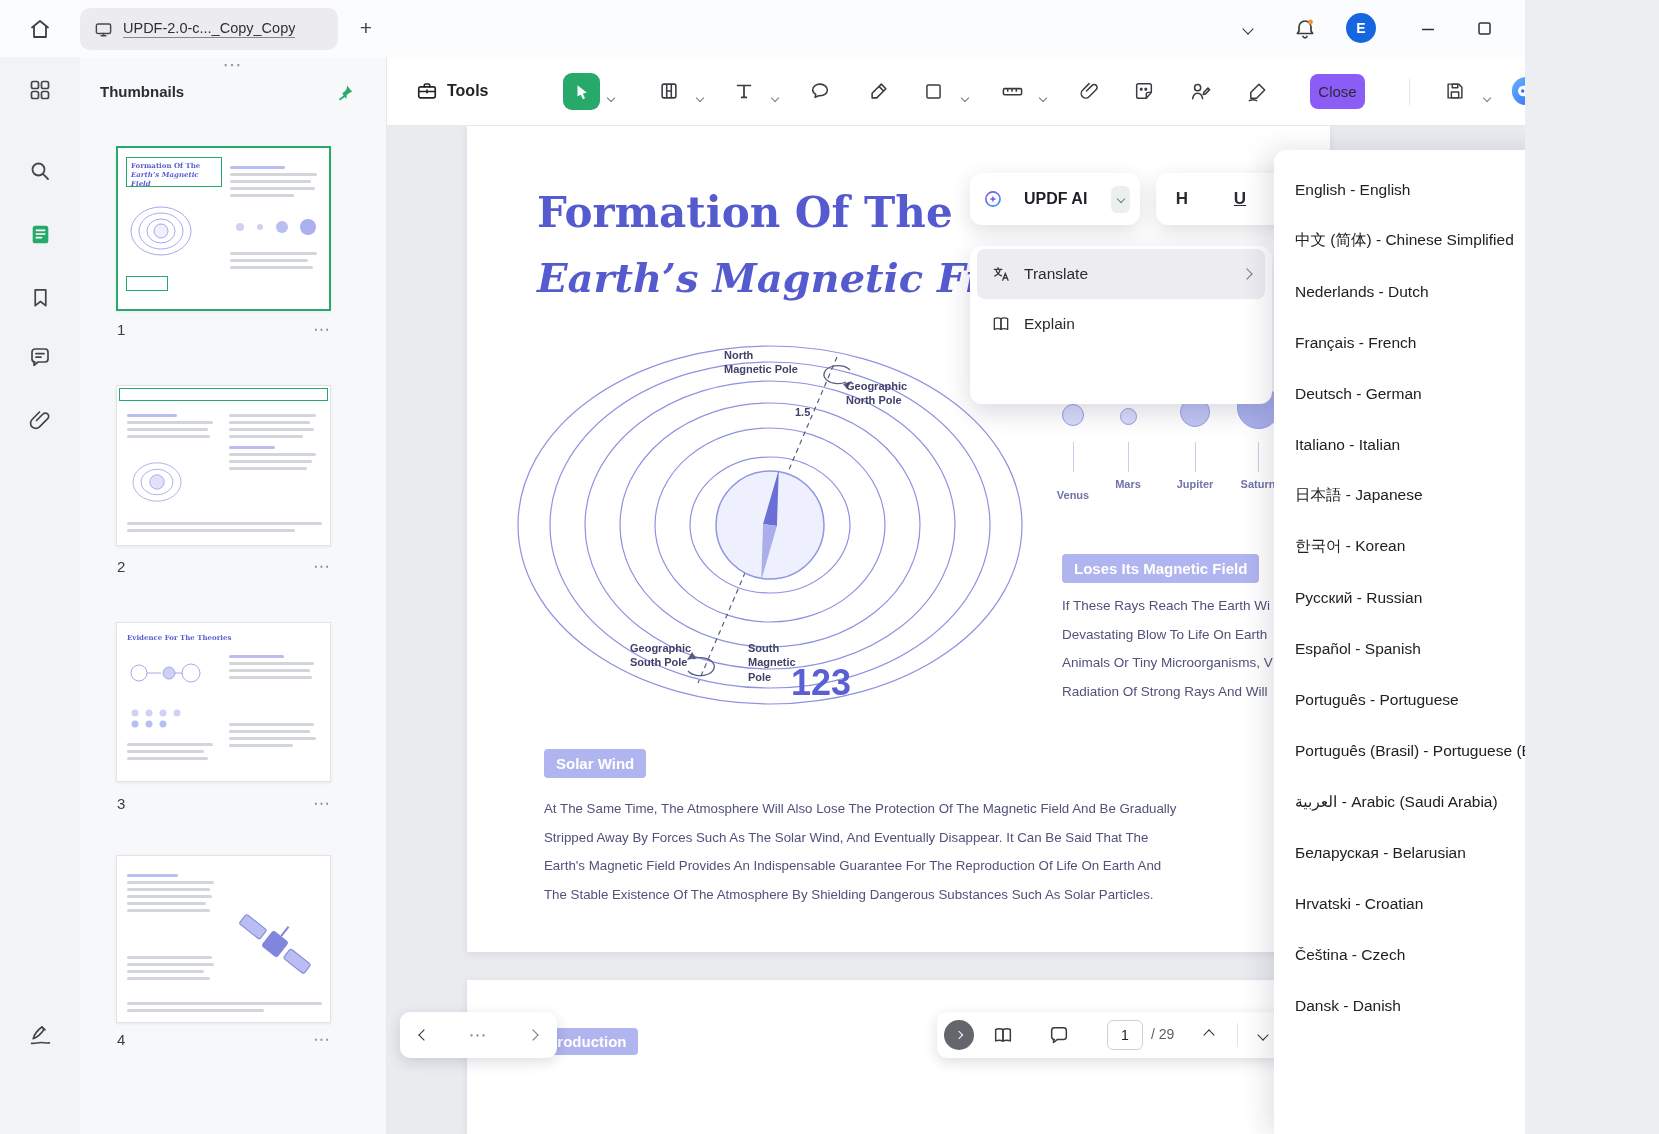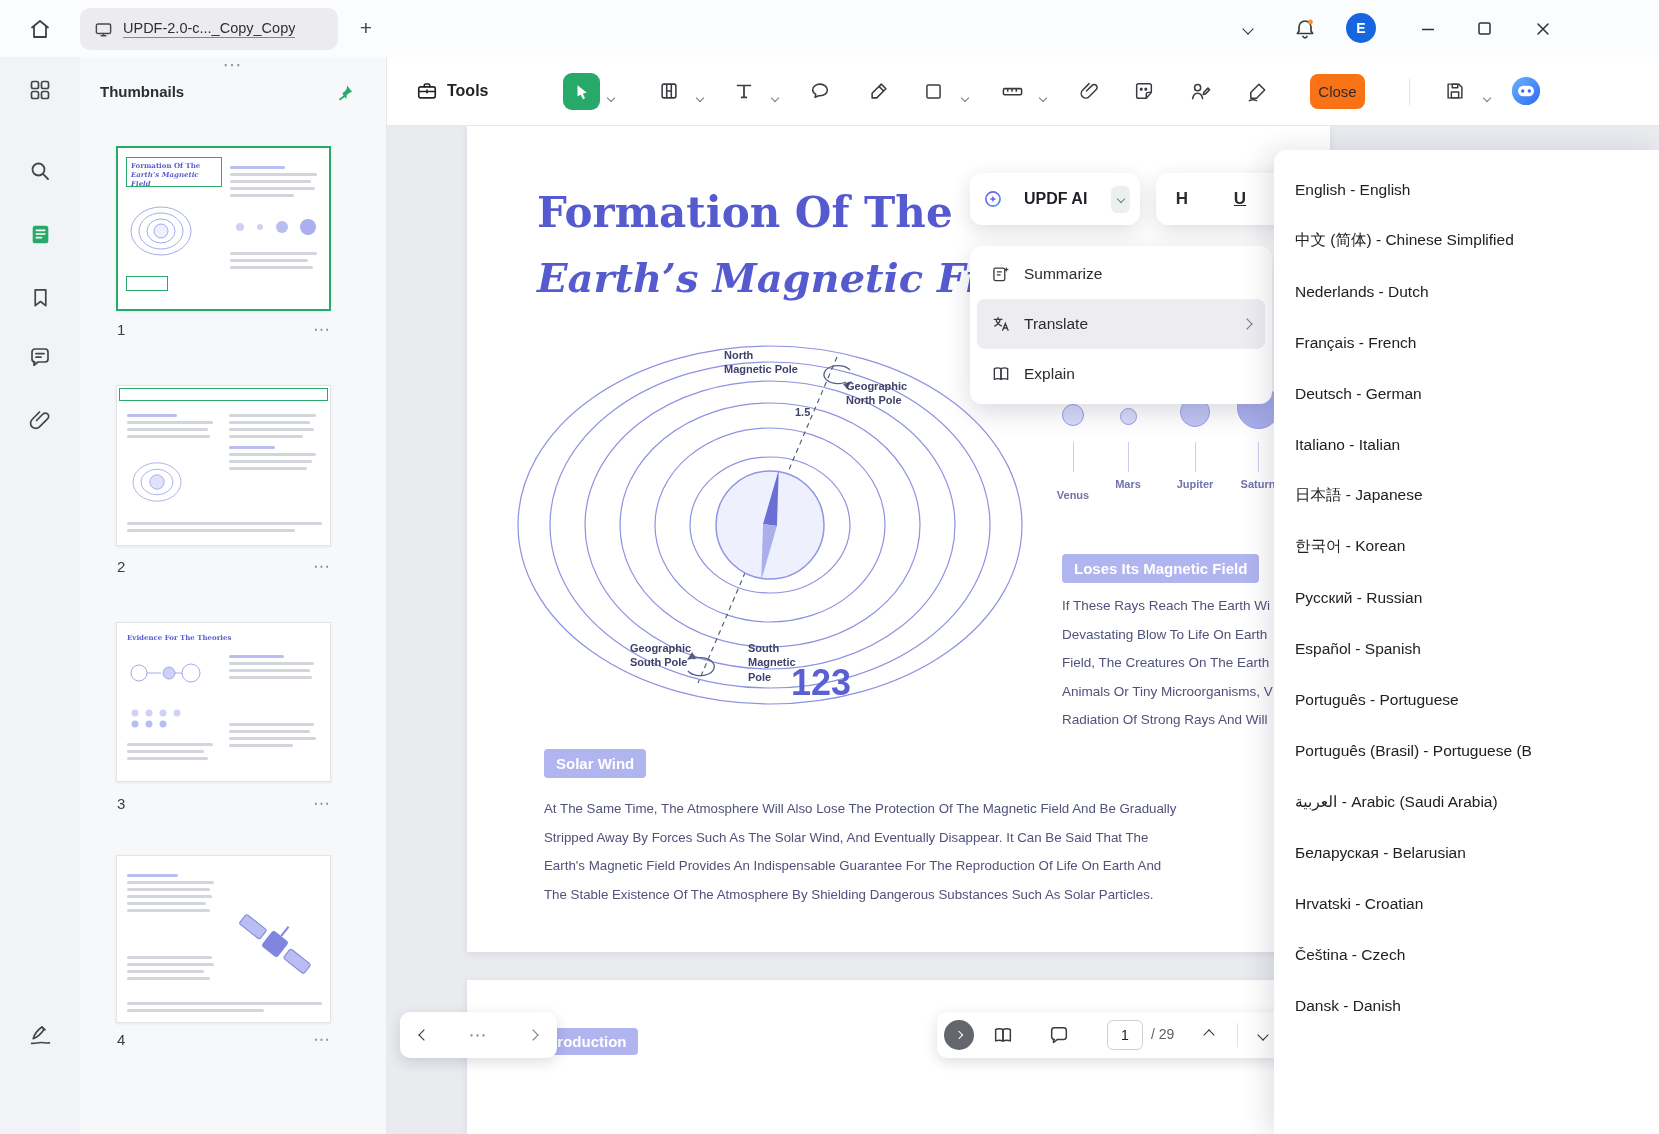--- a/index.html
+++ b/index.html
@@ -1,18 +1,18 @@
 <!DOCTYPE html>
 <html><head>
 <meta charset="utf-8">
 <style>
   *{margin:0;padding:0;box-sizing:border-box}
   html,body{width:1659px;height:1134px;overflow:hidden}
   body{font-family:"Liberation Sans",sans-serif;background:#eceef2}
-  .app{position:relative;width:1659px;height:1134px;background:#f2f3f6;overflow:hidden}
+  .app{position:relative;width:1525px;height:1134px;background:#f2f3f6;overflow:hidden}
   svg{display:block}
 
   
   .titlebar{position:absolute;left:0;top:0;right:0;height:57px;background:#fbfcfd;z-index:3}
   .home-btn{position:absolute;left:24px;top:13px;width:32px;height:32px;display:flex;align-items:center;justify-content:center;border-radius:6px}
   .tab{position:absolute;left:80px;top:8px;width:258px;height:42px;background:#ececef;border-radius:10px;display:flex;align-items:center;gap:10px;padding:0 14px}
   .tab-title{font-size:14.5px;color:#2f3034;border-bottom:1px solid #85878c;padding-bottom:1px;white-space:nowrap;overflow:hidden}
   .newtab{position:absolute;left:353px;top:15px;width:26px;height:26px;display:flex;align-items:center;justify-content:center;font-size:21px;color:#46474c}
   .win-btn{position:absolute;top:0;width:46px;height:57px;display:flex;align-items:center;justify-content:center}
   .avatar{position:absolute;left:1346px;top:13px;width:30px;height:30px;border-radius:50%;background:#1666e0;color:#fff;font-size:14px;font-weight:bold;display:flex;align-items:center;justify-content:center}
@@ -45,21 +45,21 @@
   .tiny-title{font-family:"DejaVu Serif",serif;color:#5a5fd0;font-size:7px;line-height:1.3;font-weight:bold}
   .gbox{border:1.5px solid #26a969}
 
   
   .toolbar{position:absolute;left:387px;top:57px;right:0;height:69px;background:#fff;border-bottom:1px solid #e7e8ec;z-index:3}
   .tbtn{position:absolute;top:18px;width:32px;height:32px;display:flex;align-items:center;justify-content:center;border-radius:7px}
   .tchv{position:absolute;top:30px;width:10px;height:10px}
   .tools-btn{position:absolute;left:17px;top:13px;height:42px;display:flex;align-items:center;gap:9px;padding:0 12px;border-radius:9px}
   .tools-label{font-size:16px;font-weight:bold;color:#222327}
   .select-tool{position:absolute;left:176px;top:16px;width:37px;height:37px;background:#26a969;border-radius:9px;display:flex;align-items:center;justify-content:center}
-  .close-btn{position:absolute;left:923px;top:17px;width:55px;height:35px;background:#f97316;border-radius:8px;display:flex;align-items:center;justify-content:center;font-size:15px;color:#2b2c30}
+  .close-btn{position:absolute;left:923px;top:17px;width:55px;height:35px;background:#8b5cf6;border-radius:8px;display:flex;align-items:center;justify-content:center;font-size:15px;color:#2b2c30}
   .vdiv{position:absolute;top:22px;width:1px;height:26px;background:#e3e4e8}
 
   
   .canvas{position:absolute;left:387px;top:126px;right:0;bottom:0;background:#e9ebef;z-index:1}
   .page{position:absolute;left:467px;background:#fff;box-shadow:0 2px 8px rgba(20,20,50,.08);overflow:hidden;z-index:1}
   .doc-title1{position:absolute;left:70px;top:62px;font-family:"DejaVu Serif",serif;font-weight:bold;font-size:42px;color:#555ace;white-space:nowrap}
   .doc-title2{position:absolute;left:70px;top:128px;font-family:"DejaVu Serif",serif;font-weight:bold;font-style:italic;font-size:40px;color:#555ace;white-space:nowrap}
   .dlabel{position:absolute;font-size:11px;font-weight:bold;color:#3f4168;line-height:1.3;white-space:pre-line}
   .big123{position:absolute;font-size:36px;font-weight:bold;color:#5a5fd3}
   .badge{position:absolute;height:29px;background:#b0b4ef;color:#fff;font-weight:bold;font-size:15px;display:flex;align-items:center;padding:0 12px;border-radius:4px;white-space:nowrap}
@@ -524,21 +524,20 @@
     <div class="plabel" style="left:574px;top:363px">Venus</div>
     <div class="plabel" style="left:629px;top:352px">Mars</div>
     <div class="plabel" style="left:696px;top:352px">Jupiter</div>
     <div class="plabel" style="left:759px;top:352px">Saturn</div>
 
     <div class="badge" style="left:595px;top:428px">Loses Its Magnetic Field</div>
 
     <div class="side-lines">
       <div>If These Rays Reach The Earth Wi</div>
       <div>Devastating Blow To Life On Earth</div>
-      <div>Field, The Creatures On The Earth</div>
       <div>Animals Or Tiny Microorganisms, V</div>
       <div>Radiation Of Strong Rays And Will</div>
     </div>
 
     <div class="badge" style="left:77px;top:623px">Solar Wind</div>
 
     <div class="para">
       <div>At The Same Time, The Atmosphere Will Also Lose The Protection Of The Magnetic Field And Be Gradually</div>
       <div>Stripped Away By Forces Such As The Solar Wind, And Eventually Disappear. It Can Be Said That The</div>
       <div>Earth's Magnetic Field Provides An Indispensable Guarantee For The Reproduction Of Life On Earth And</div>
@@ -598,28 +597,20 @@
       <circle cx="12" cy="12" r="9.5" fill="none" stroke="url(#ring)" stroke-width="2.2"></circle>
       <path d="M12 7.2l1.2 3.6 3.6 1.2-3.6 1.2L12 16.8l-1.2-3.6-3.6-1.2 3.6-1.2z" fill="#6f5bf0"></path>
     </svg>
     <span class="ai-title">UPDF AI</span>
     <span class="ai-drop">
         <span class="chv down sm"></span>
       </span>
   </div>
 
   <div class="ai-menu">
-    <div class="menu-row">
-      <svg width="20" height="20" viewBox="0 0 24 24" fill="none" stroke="#3a3b40" stroke-width="1.6" stroke-linejoin="round">
-          <rect x="3.5" y="5" width="13" height="15" rx="2"></rect>
-          <path d="M7 9.5h6M7 13h4.5"></path>
-          <path d="M18.5 3.5l.9 2.2 2.2.9-2.2.9-.9 2.2-.9-2.2-2.2-.9 2.2-.9z" fill="#3a3b40" stroke="none"></path>
-        </svg>
-      <span class="menu-label">Summarize</span>
-    </div>
     <div class="menu-row sel">
       <svg width="20" height="20" viewBox="0 0 24 24" fill="none" stroke="#3a3b40" stroke-width="1.6" stroke-linecap="round">
           <path d="M4 6.5h9M8.5 4.5v2M6 6.5c.6 3.4 3 6.2 6.5 7.8M11 6.5C10.4 10 8 12.9 4.5 14.5"></path>
           <path d="M14 19.5l3.2-8 3.3 8M15.2 16.8h4.2"></path>
         </svg>
       <span class="menu-label">Translate</span>
       <span class="menu-chev chv right"></span>
     </div>
     <div class="menu-row">
       <svg width="20" height="20" viewBox="0 0 24 24" fill="none" stroke="#3a3b40" stroke-width="1.6" stroke-linejoin="round">

